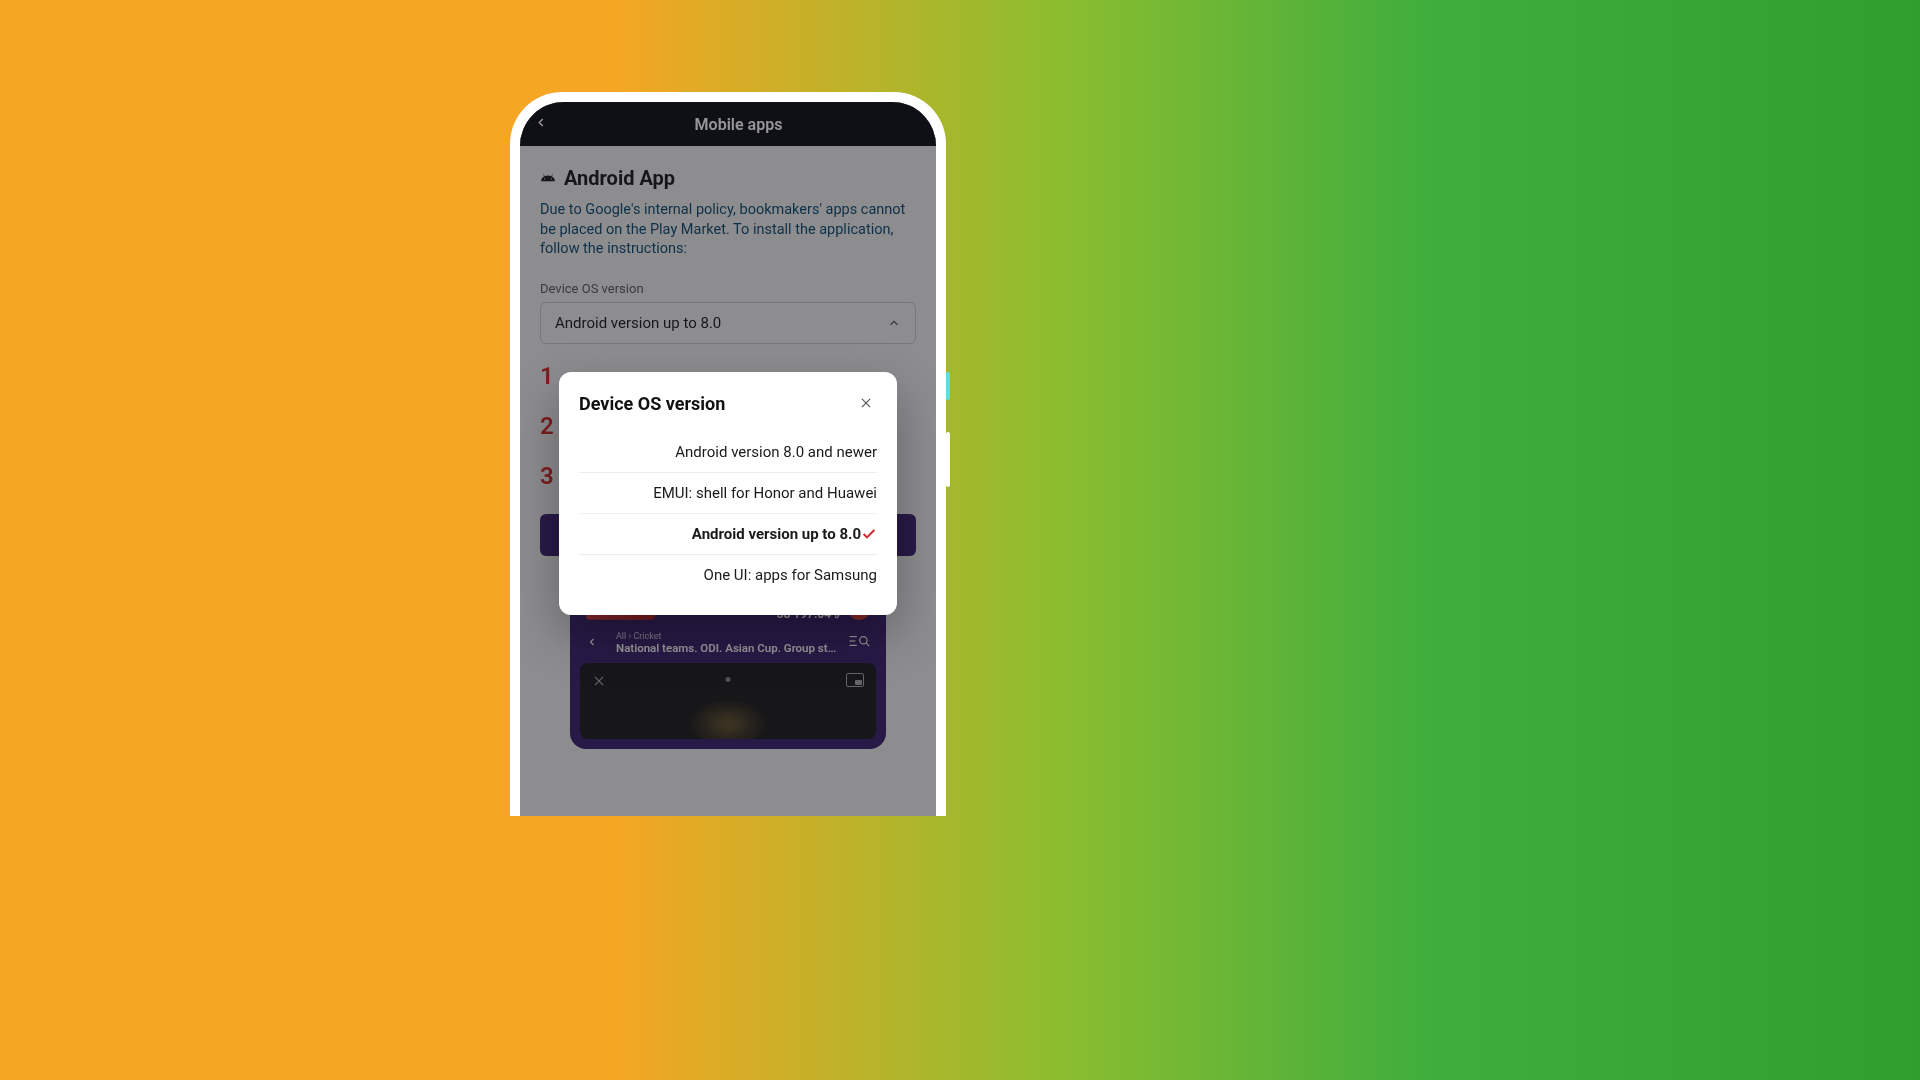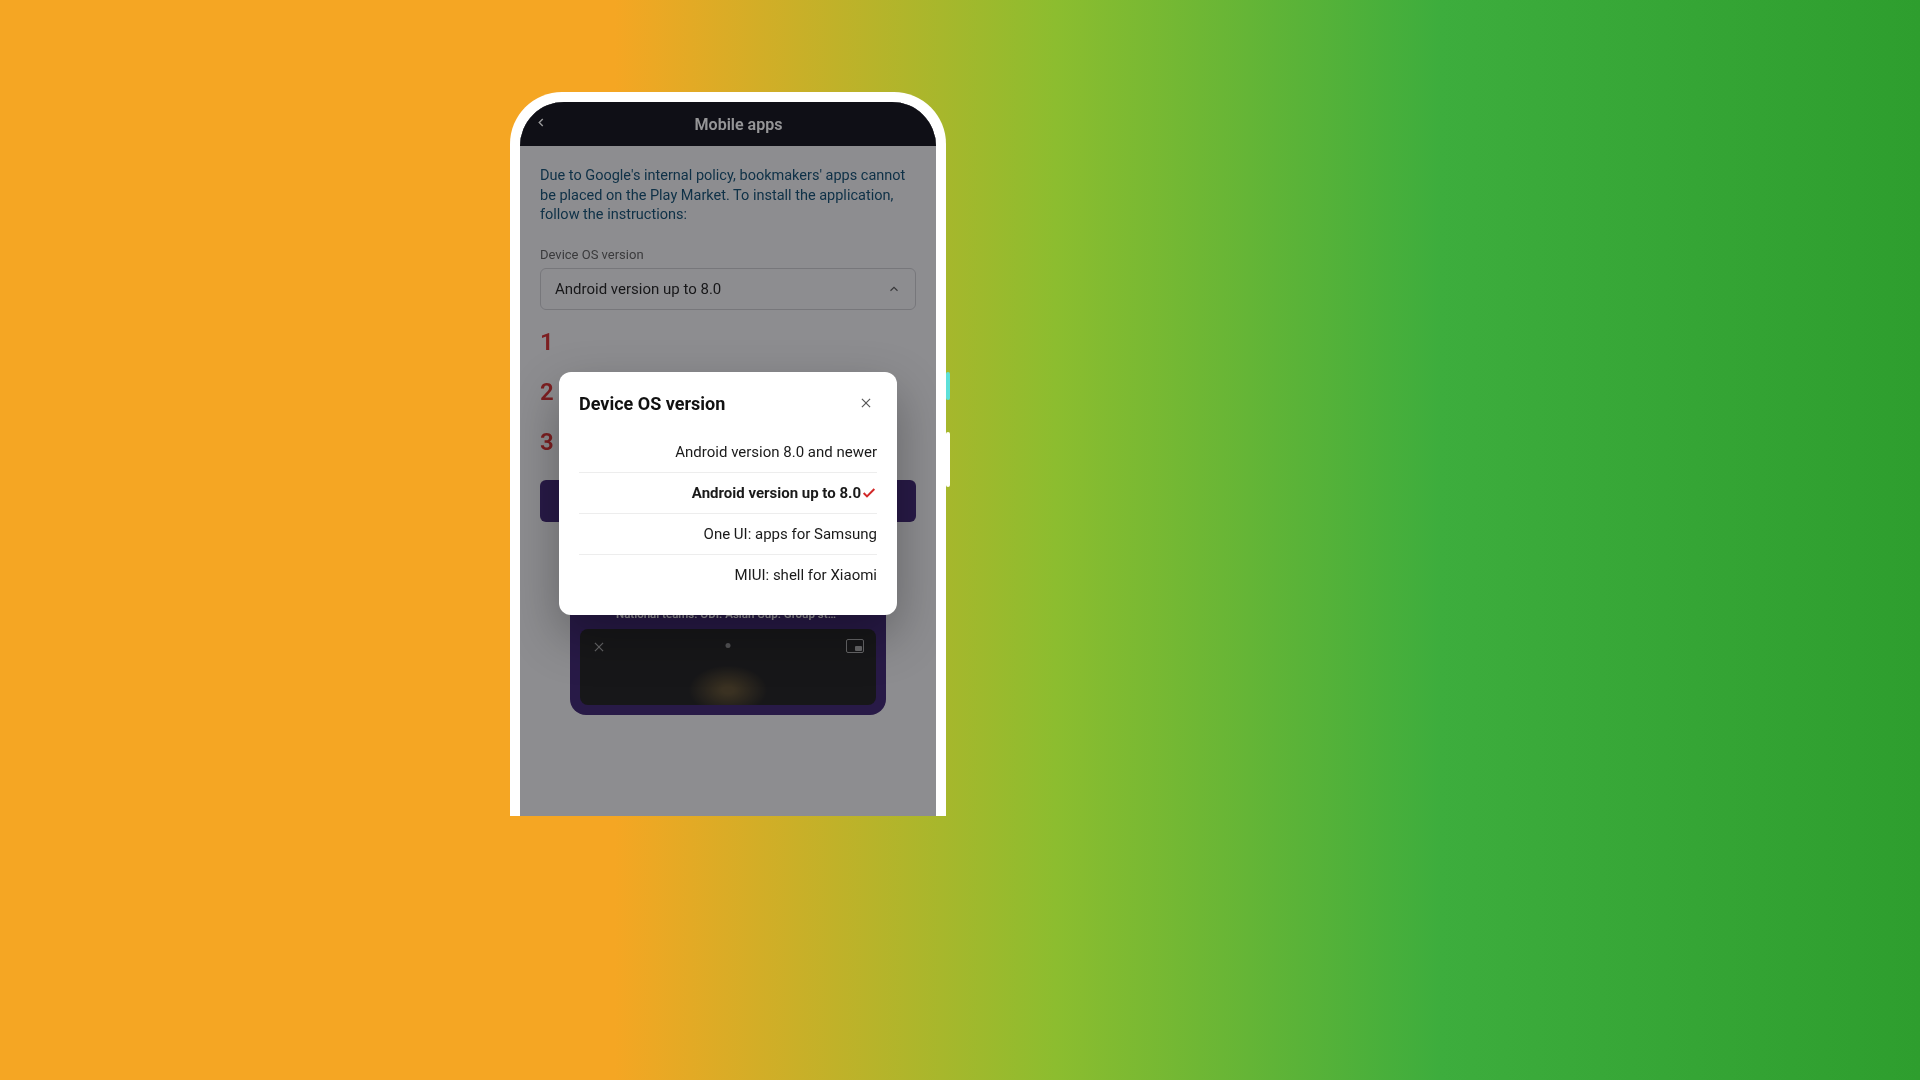--- a/index.html
+++ b/index.html
@@ -205,20 +205,26 @@
       <div class="topbar">
         <div class="back-btn">
           <svg width="14" height="14" viewBox="0 0 24 24" fill="none" stroke="currentColor" stroke-width="2.5">
               <polyline points="15 18 9 12 15 6"></polyline>
             </svg>
         </div>
         <div class="topbar-title">Mobile apps</div>
       </div>
 
       <div class="content">
+        <div class="section-title">
+          <svg class="android-icon" viewBox="0 0 24 24">
+              <path d="M17.6 9.5l1.8-3.1c.1-.2 0-.4-.1-.5-.2-.1-.4 0-.5.1l-1.8 3.2C15.6 8.5 13.9 8.1 12 8.1s-3.6.4-5 1.1L5.2 6c-.1-.2-.3-.2-.5-.1-.2.1-.2.3-.1.5l1.8 3.1C3.6 11 1.8 13.8 1.5 17h21c-.3-3.2-2.1-6-4.9-7.5zM7 14.2c-.6 0-1-.5-1-1s.5-1 1-1 1 .5 1 1-.4 1-1 1zm10 0c-.6 0-1-.5-1-1s.5-1 1-1 1 .5 1 1-.4 1-1 1z"></path>
+            </svg>
+          <span>Android App</span>
+        </div>
         <div class="description">Due to Google's internal policy, bookmakers' apps cannot be placed on the Play Market. To install the application, follow the instructions:</div>
 
         <div class="field-label">Device OS version</div>
         <div class="select-box">
           <span>Android version up to 8.0</span>
           <svg class="chevron" viewBox="0 0 24 24" fill="none" stroke="#555" stroke-width="2">
               <polyline points="18 15 12 9 6 15"></polyline>
             </svg>
         </div>
 
@@ -297,30 +303,30 @@
             <svg width="14" height="14" viewBox="0 0 24 24" fill="none" stroke="currentColor" stroke-width="2">
                 <line x1="5" y1="5" x2="19" y2="19"></line>
                 <line x1="19" y1="5" x2="5" y2="19"></line>
               </svg>
           </div>
         </div>
         <div class="option-list">
           <div class="option">
             <span>Android version 8.0 and newer</span>
           </div>
+          <div class="option">
+            <span>EMUI: shell for Honor and Huawei</span>
+          </div>
           <div class="option selected">
             <span>Android version up to 8.0</span>
             <svg class="check-icon" viewBox="0 0 24 24" fill="none" stroke="currentColor" stroke-width="3">
                 <polyline points="20 6 9 17 4 12"></polyline>
               </svg>
           </div>
           <div class="option">
             <span>One UI: apps for Samsung</span>
           </div>
-          <div class="option">
-            <span>MIUI: shell for Xiaomi</span>
-          </div>
         </div>
       </div>
 
     </div>
   </div>
 </div>
 
 </body></html>

